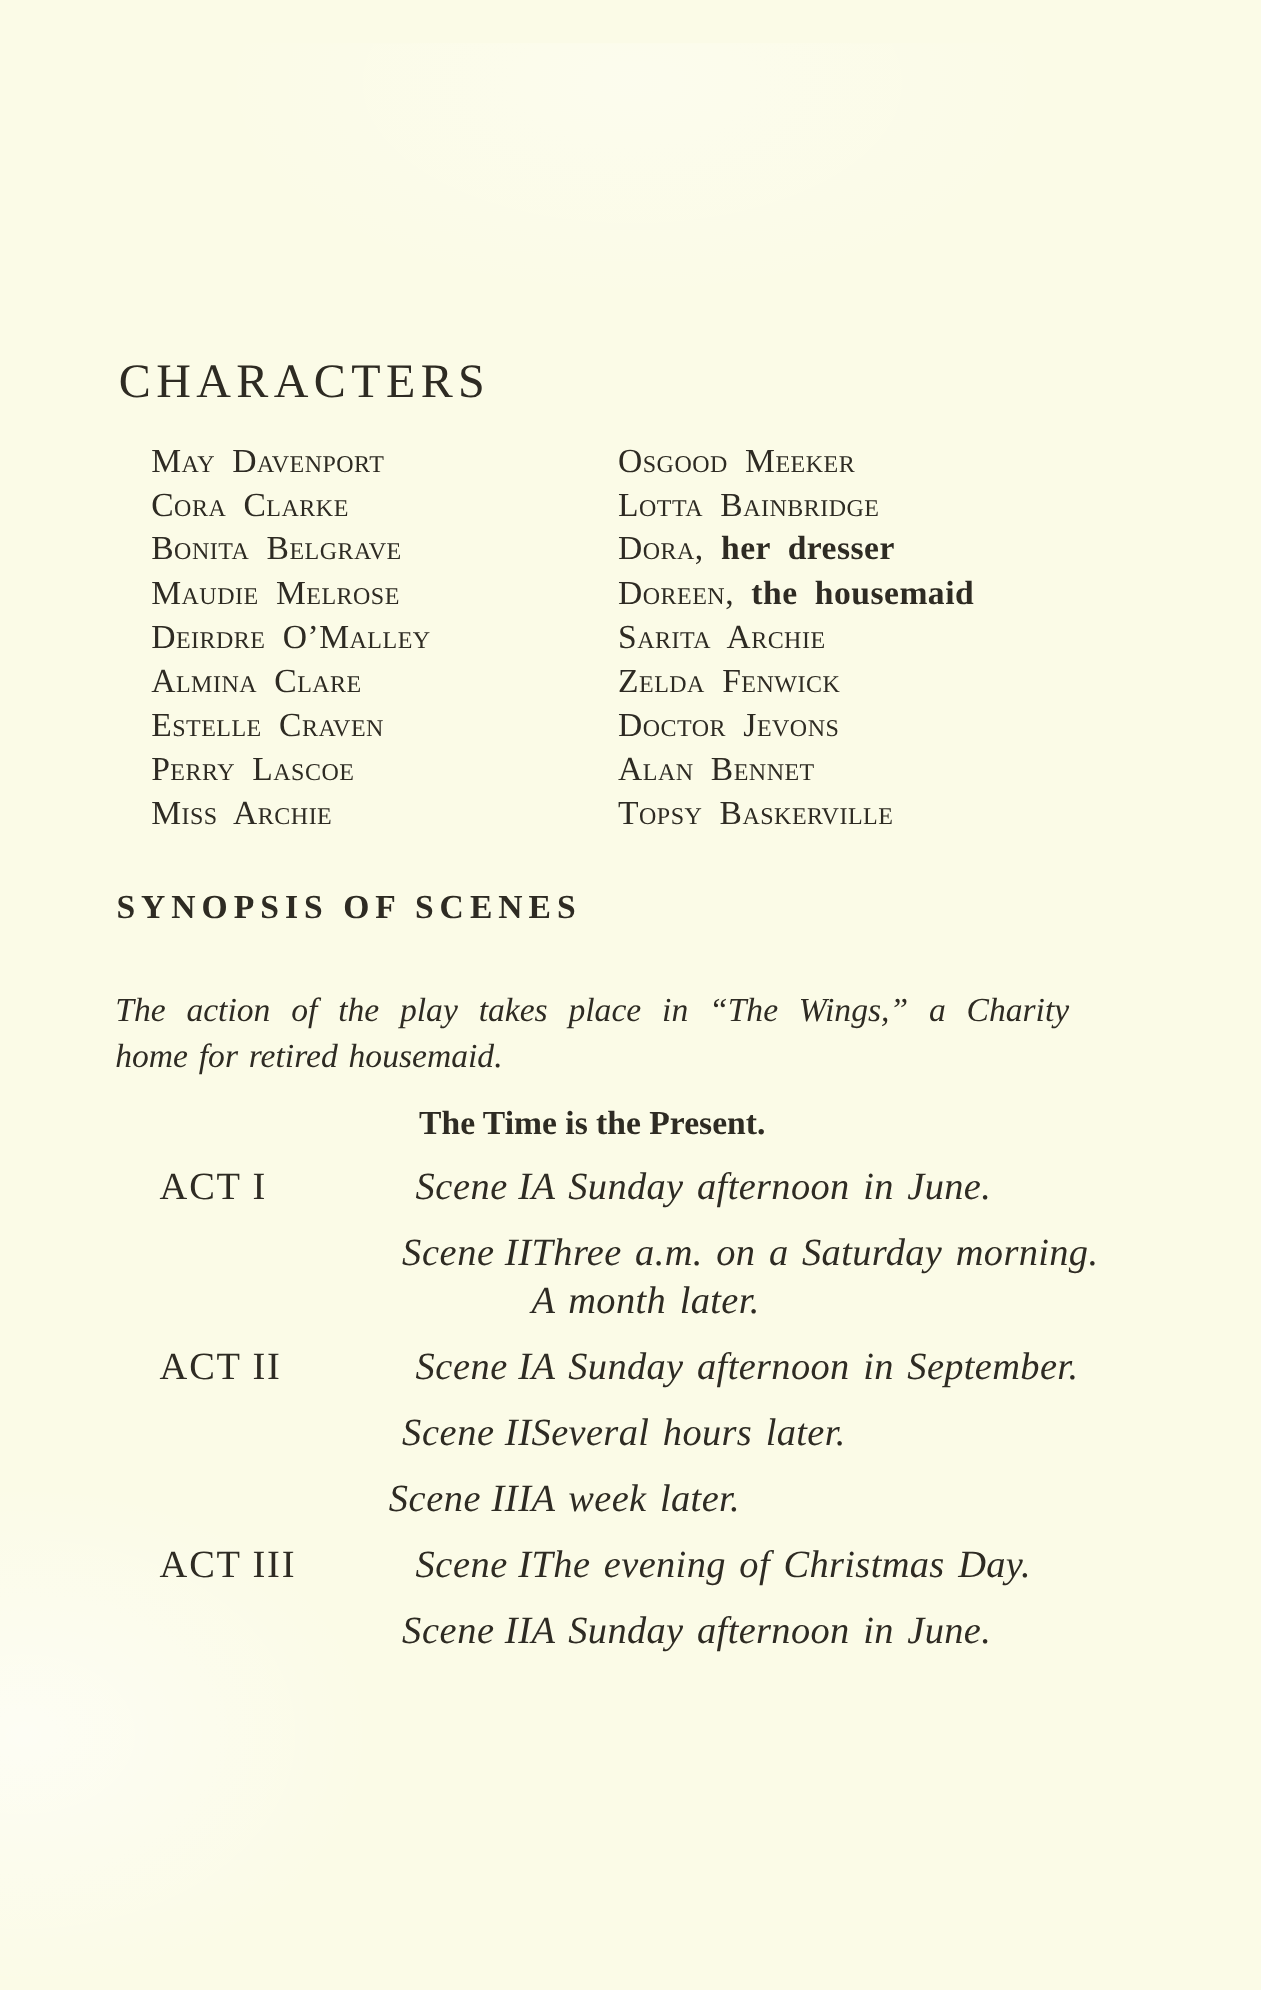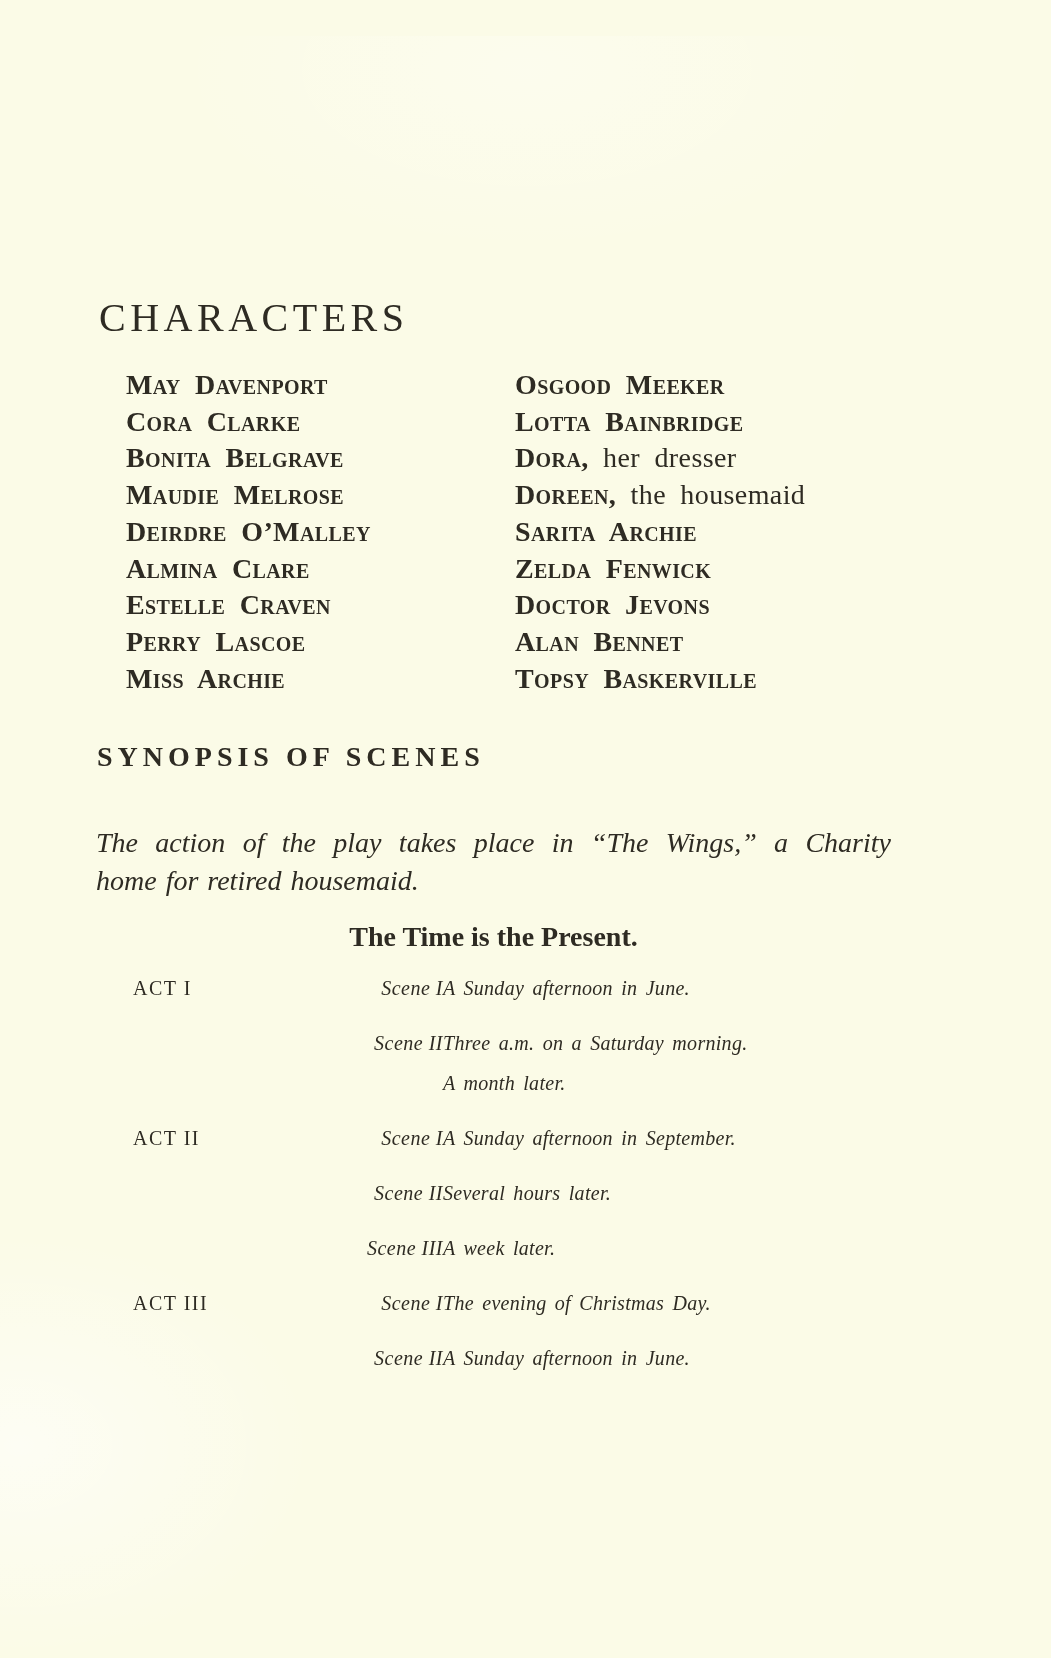--- a/index.html
+++ b/index.html
@@ -55,22 +55,22 @@
     position: absolute;
     top: 331px;
     list-style: none;
     font-size: 28px;
     line-height: 36.7px;
     word-spacing: 7px;
     letter-spacing: 0.4px;
   }
   .char-col.left  { left: 126px; width: 360px; }
   .char-col.right { left: 515px; width: 420px; }
-  .char-item .sc   { font-variant: small-caps; font-weight: bold; }
-  .char-item .note { font-variant: normal; }
+  .char-item .sc   { font-variant: small-caps; }
+  .char-item .note { font-variant: normal; font-weight: bold; }
 
   
   .intro {
     position: absolute;
     left: 96px;
     top: 788px;
     width: 795px;
     font-size: 28px;
     line-height: 38px;
     word-spacing: 2px;
@@ -95,21 +95,21 @@
   .scene-table {
     position: absolute;
     left: 133px;
     top: 932px;
     width: 790px;
   }
   .scene-row {
     display: flex;
     align-items: flex-start;
     margin-bottom: 15px;
-    font-size: 20px;
+    font-size: 32px;
     line-height: 40px;
   }
   .col-act {
     width: 134px;
     letter-spacing: 1.5px;
     font-style: normal;
   }
   .col-scene {
     width: 176px;
     font-style: italic;

